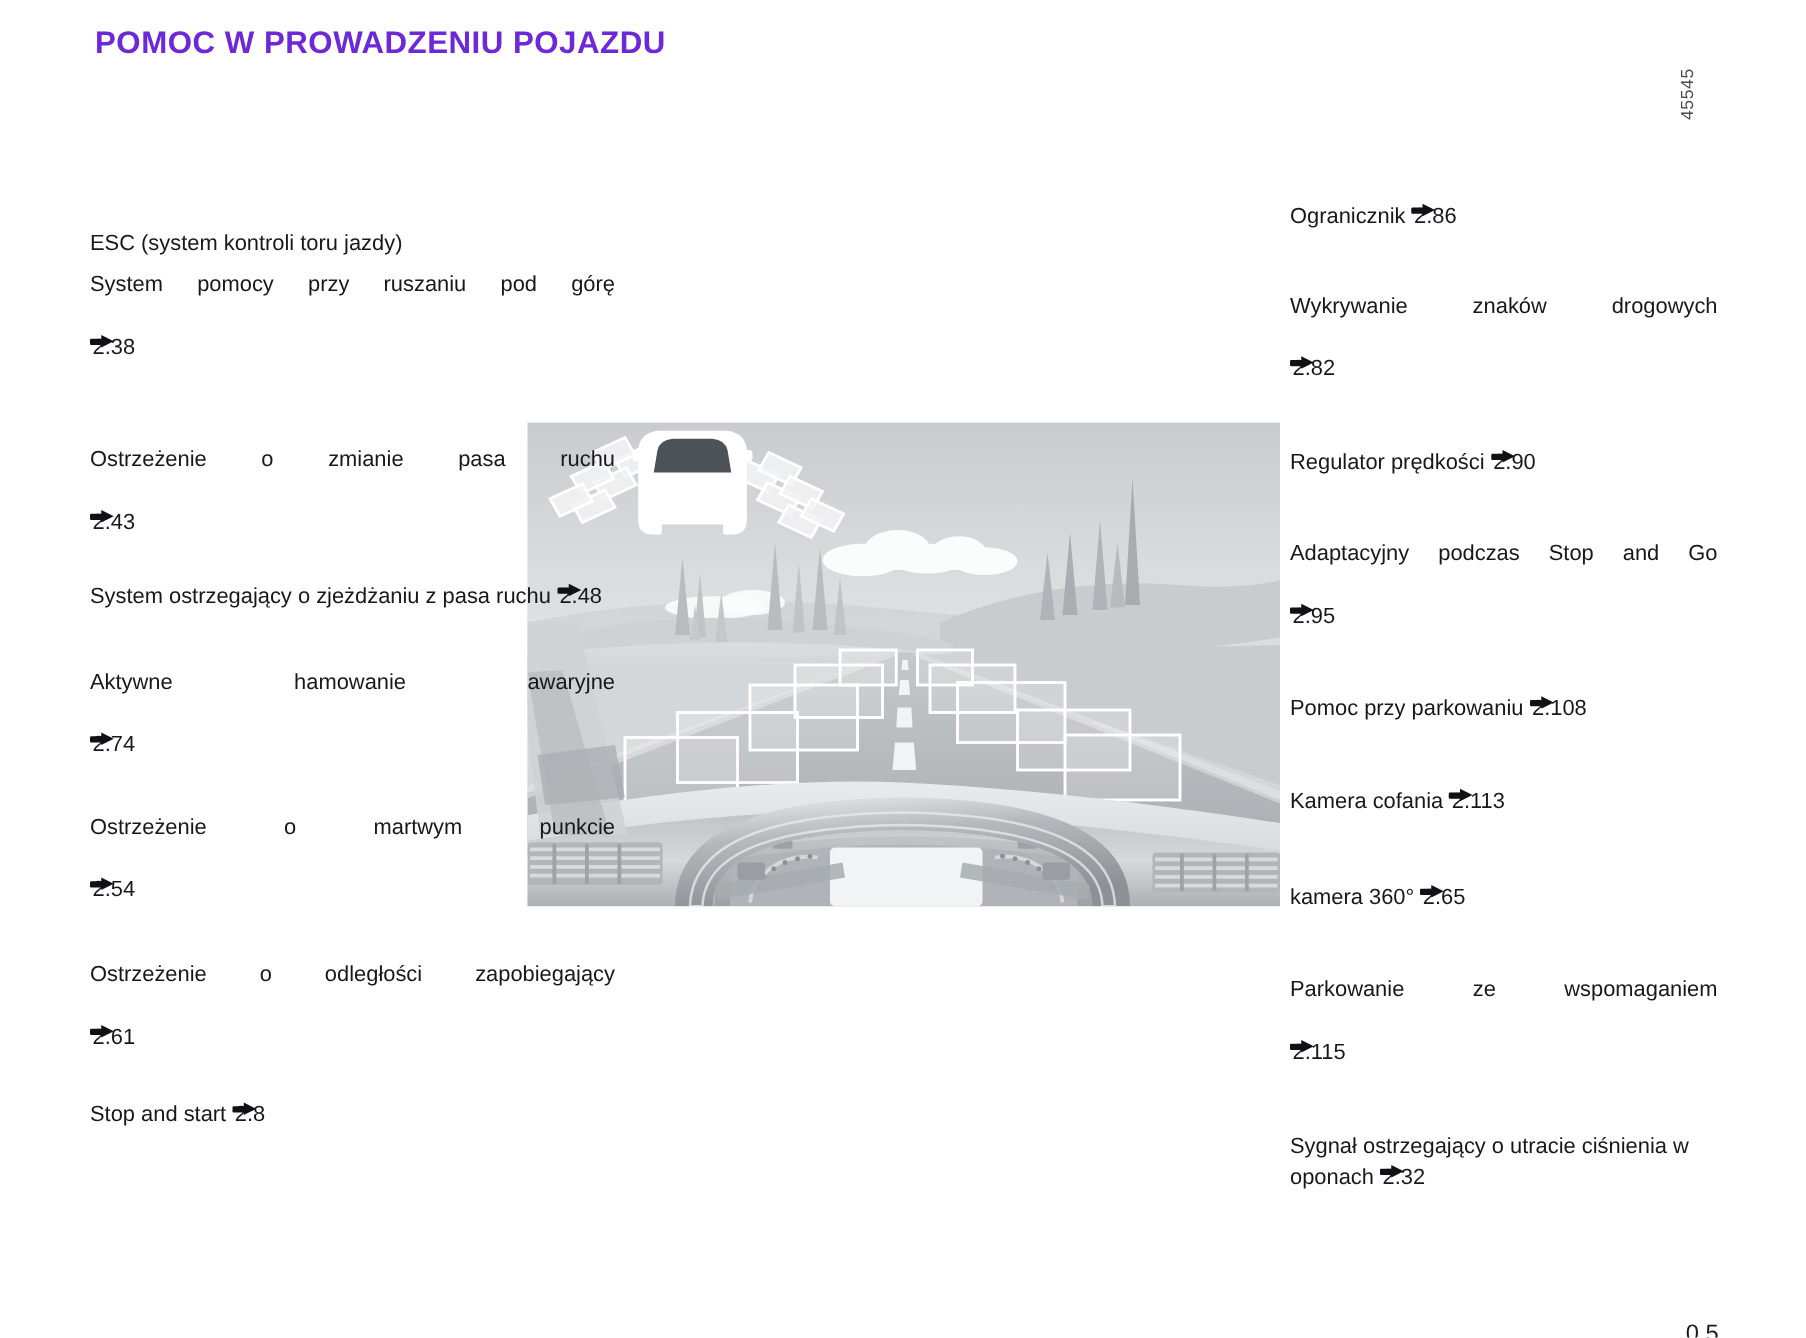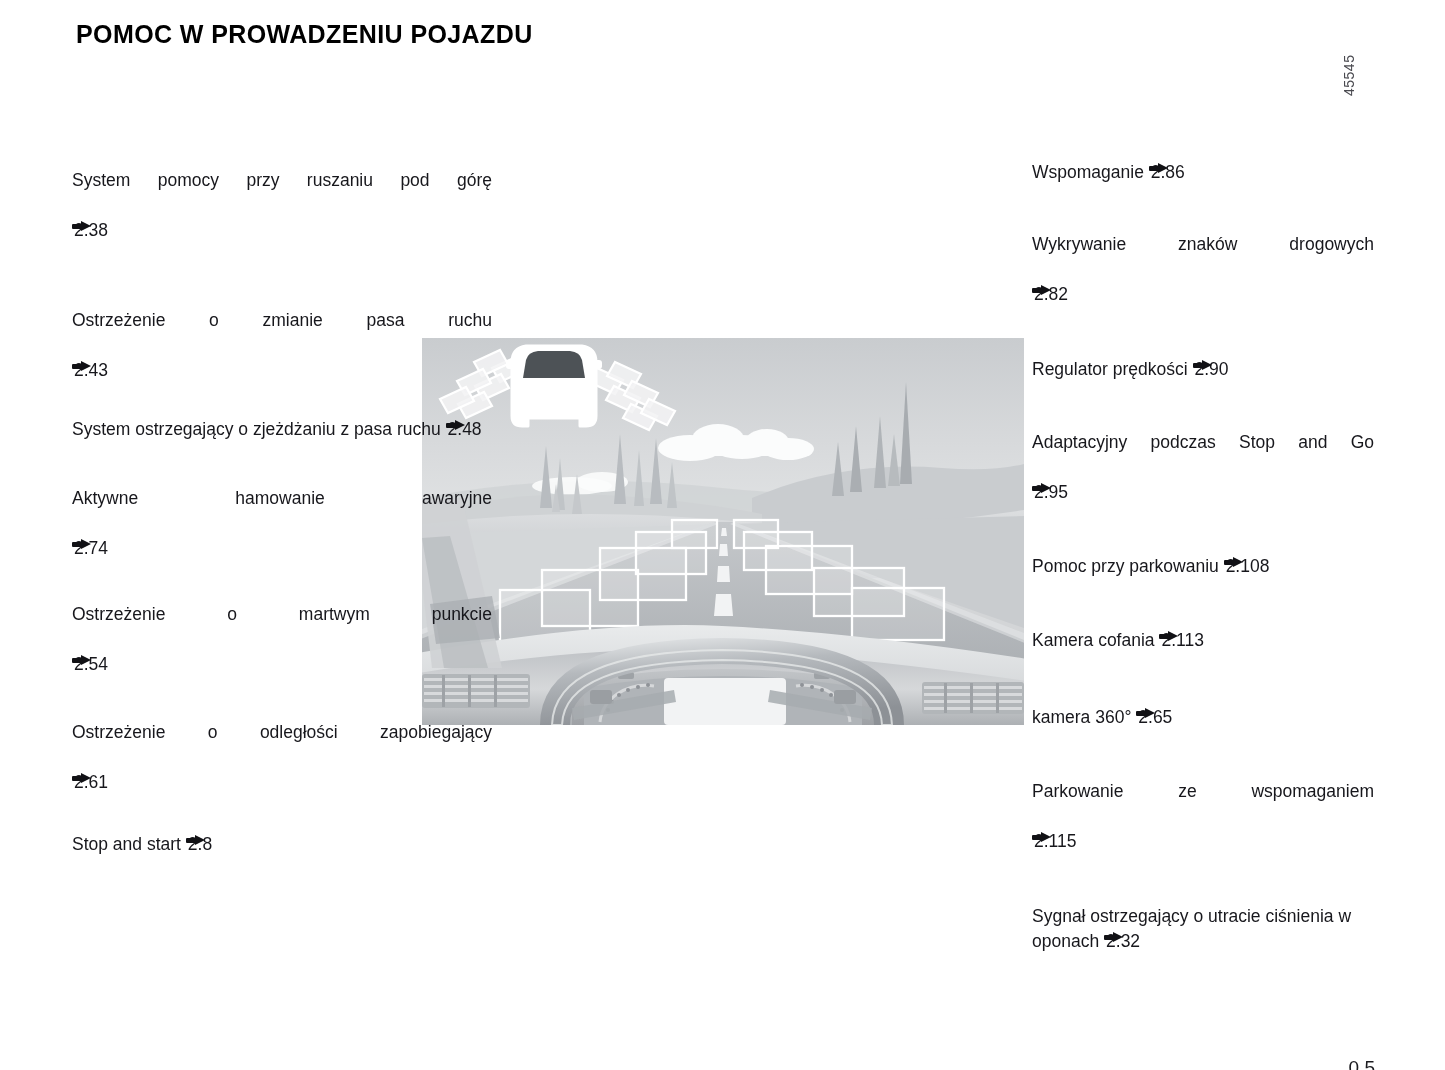--- a/index.html
+++ b/index.html
@@ -23,21 +23,21 @@
   }
 
   
   .page-title {
     position: absolute;
     left: 76px;
     top: 20px;
     font-size: 25px;
     font-weight: bold;
     letter-spacing: 0.4px;
-    color: #000000;
+    color: #6d28d9;
     white-space: nowrap;
   }
 
   
   .side-code {
     position: absolute;
     left: 1341px;
     top: 78px;
     width: 18px;
     font-size: 14px;
@@ -350,20 +350,23 @@
           <rect x="84" y="22" width="12" height="9" rx="3" fill="#ffffff"></rect>
           <rect x="168" y="22" width="12" height="9" rx="3" fill="#ffffff"></rect>
         </g>
       </g>
     </svg>
   </div>
 
   <div class="col col-left">
 
 
+    <p class="entry nojust" style="margin-top:22px;">
+      <span>ESC (system kontroli toru jazdy)</span>
+    </p>
 
 
     <p class="entry" style="margin-top:8px;">
       <span>System pomocy przy ruszaniu pod górę</span><span style="display:inline-block;width:100%;height:0"></span><span class="arrow"></span><span>2.38</span>
     </p>
 
     <p class="entry" style="margin-top:64px;">
       <span>Ostrzeżenie o zmianie pasa ruchu</span><span style="display:inline-block;width:100%;height:0"></span><span class="arrow"></span><span>2.43</span>
     </p>
 
@@ -387,21 +390,21 @@
     <p class="entry nojust" style="margin-top:36px;">
       <span>Stop and start</span>
       <span class="arrow"></span><span>2.8</span>
     </p>
 
   </div>
 
   <div class="col col-right">
 
     <p class="entry nojust" style="margin-top:0;">
-      <span>Wspomaganie</span>
+      <span>Ogranicznik</span>
       <span class="arrow"></span><span>2.86</span>
     </p>
 
     <p class="entry" style="margin-top:46px;">
       <span>Wykrywanie znaków drogowych</span><span style="display:inline-block;width:100%;height:0"></span><span class="arrow"></span><span>2.82</span>
     </p>
 
     <p class="entry nojust" style="margin-top:49px;">
       <span>Regulator prędkości</span>
       <span class="arrow"></span><span>2.90</span>

